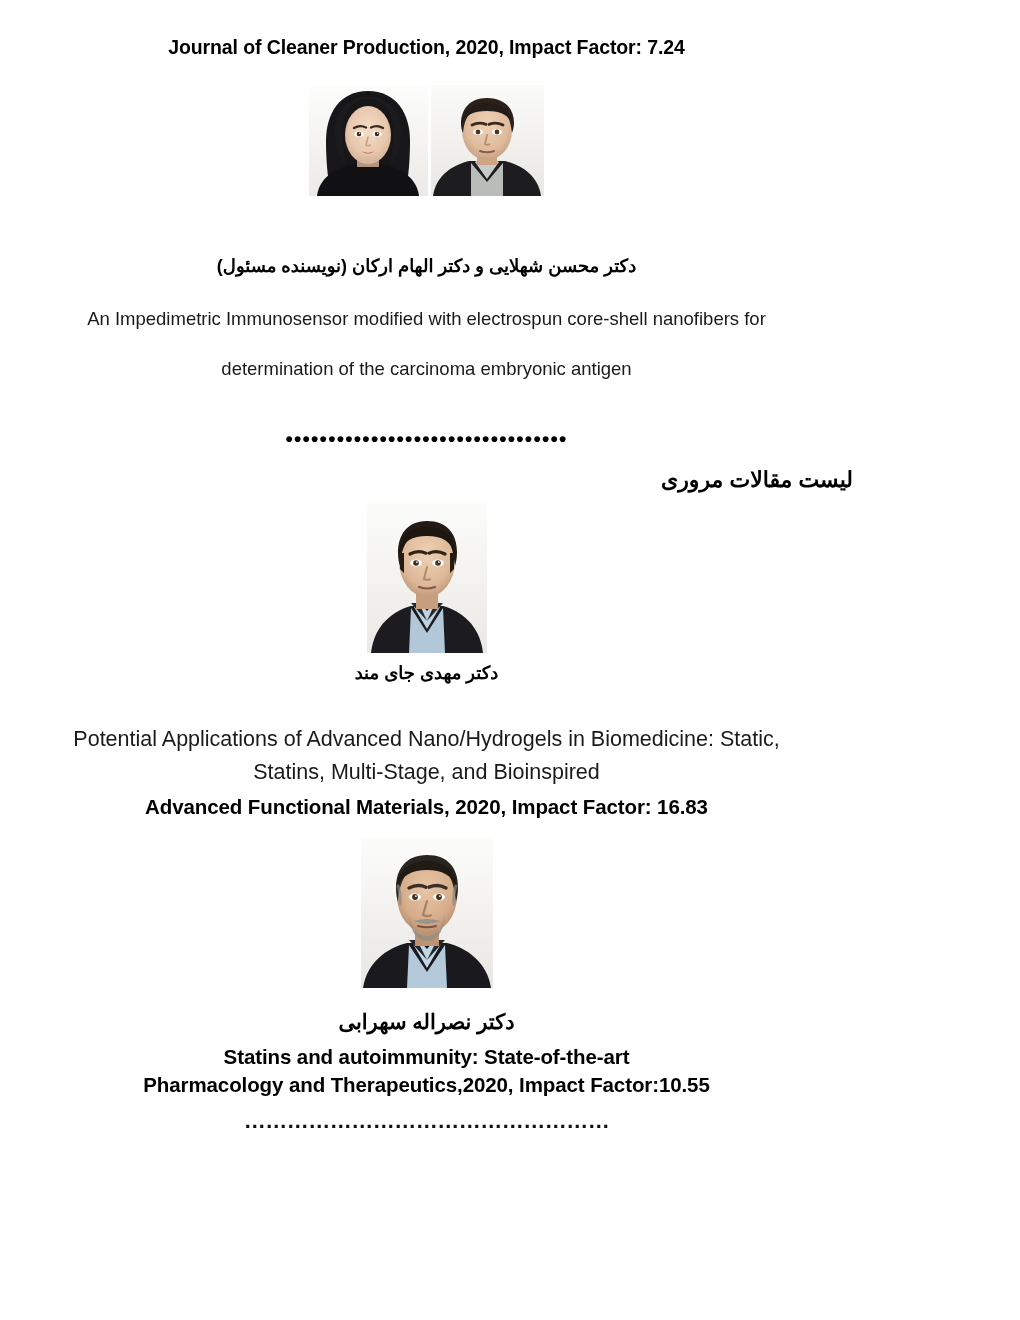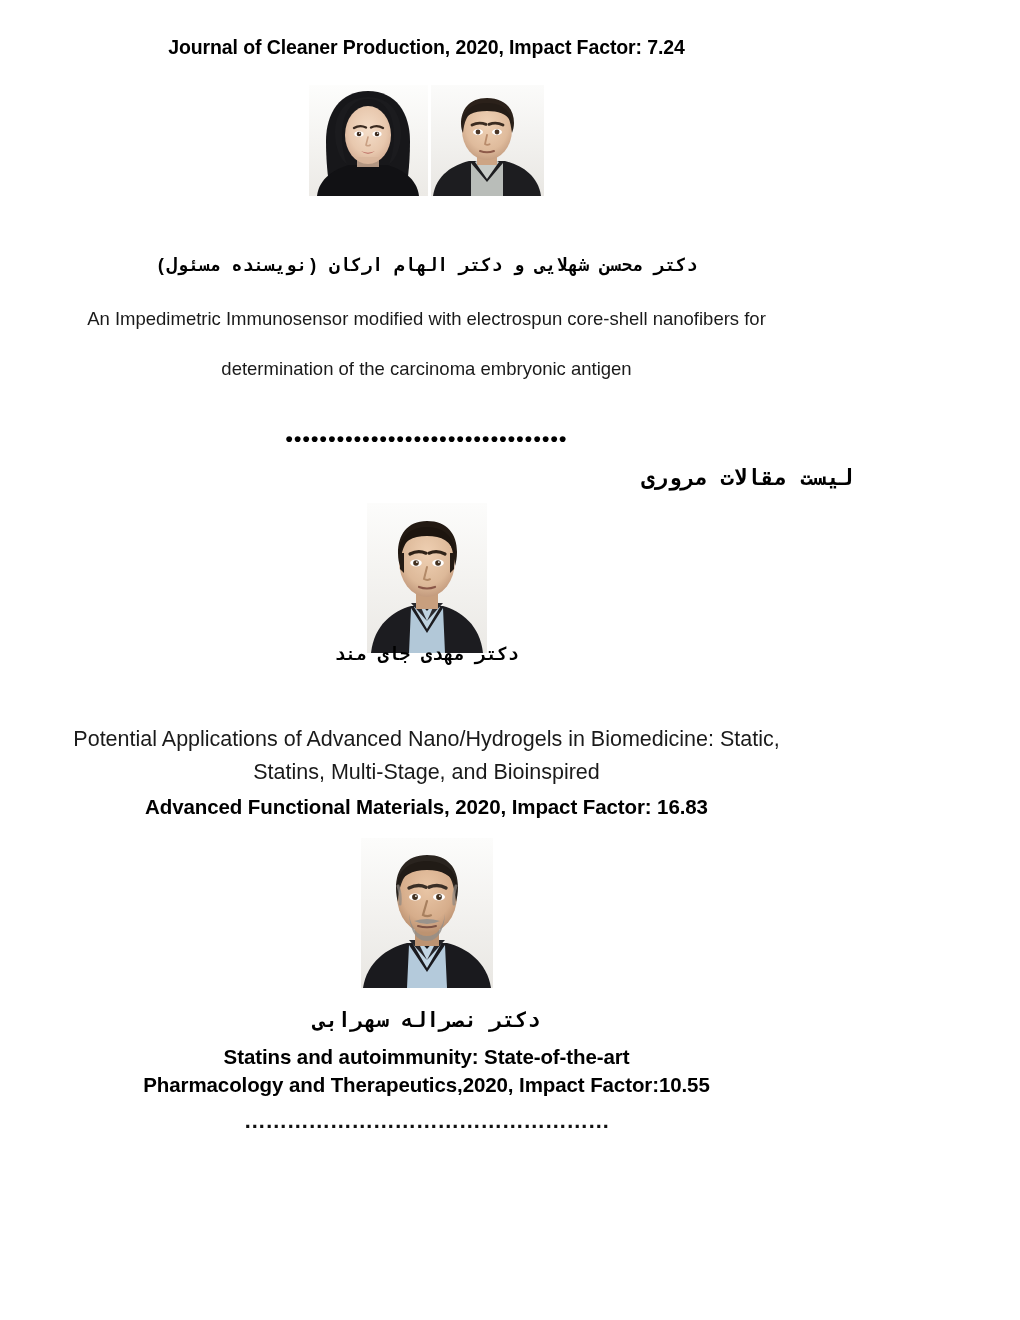--- a/index.html
+++ b/index.html
@@ -41,21 +41,21 @@
   }
   .paper-title-lg {
     font-size: 21.5px;
     font-weight: normal;
     line-height: 1.6;
     color: #1a1a1a;
   }
   .persian {
     direction: rtl;
     unicode-bidi: bidi-override;
-    font-family: Liberation Mono, monospace;
+    font-family: Liberation Sans, sans-serif;
     font-weight: bold;
   }
   .persian-authors {
     font-size: 18px;
     line-height: 1.3;
   }
   .persian-heading {
     font-size: 22px;
     line-height: 1.3;
     text-align: right;
@@ -246,21 +246,21 @@
         <circle cx="49.9" cy="59.1" r="0.9" fill="#fff"></circle>
         <circle cx="71.9" cy="59.1" r="0.9" fill="#fff"></circle>
 
         <path d="M60 64 L57 76 q3 1.8 6 0.2" stroke="#b38a68" stroke-width="2" fill="none" stroke-linecap="round"></path>
 
         <path d="M52 84 q8 3 16 0" stroke="#8a5748" stroke-width="2.2" fill="none" stroke-linecap="round"></path>
       </svg>
     </div>
   </div>
 
-  <div class="abs center persian persian-name" style="top:644px;">دکتر مهدی جای مند</div>
+  <div class="abs center persian persian-name" style="top:662px;">دکتر مهدی جای مند</div>
 
   <div class="abs center paper-title-lg" style="top:722px;">Potential Applications of Advanced Nano/Hydrogels in Biomedicine: Static,</div>
   <div class="abs center paper-title-lg" style="top:755px;">Statins, Multi-Stage, and Bioinspired</div>
 
   <div class="abs center journal-line" style="top:795px; font-size:20.5px;">Advanced Functional Materials, 2020, Impact Factor: 16.83</div>
 
   <div class="abs" style="top:838px; display:flex; justify-content:center;">
     <div class="photo" style="width:132px;height:150px;">
       <svg width="132" height="150" viewBox="0 0 132 150" preserveAspectRatio="none">
         <defs>

